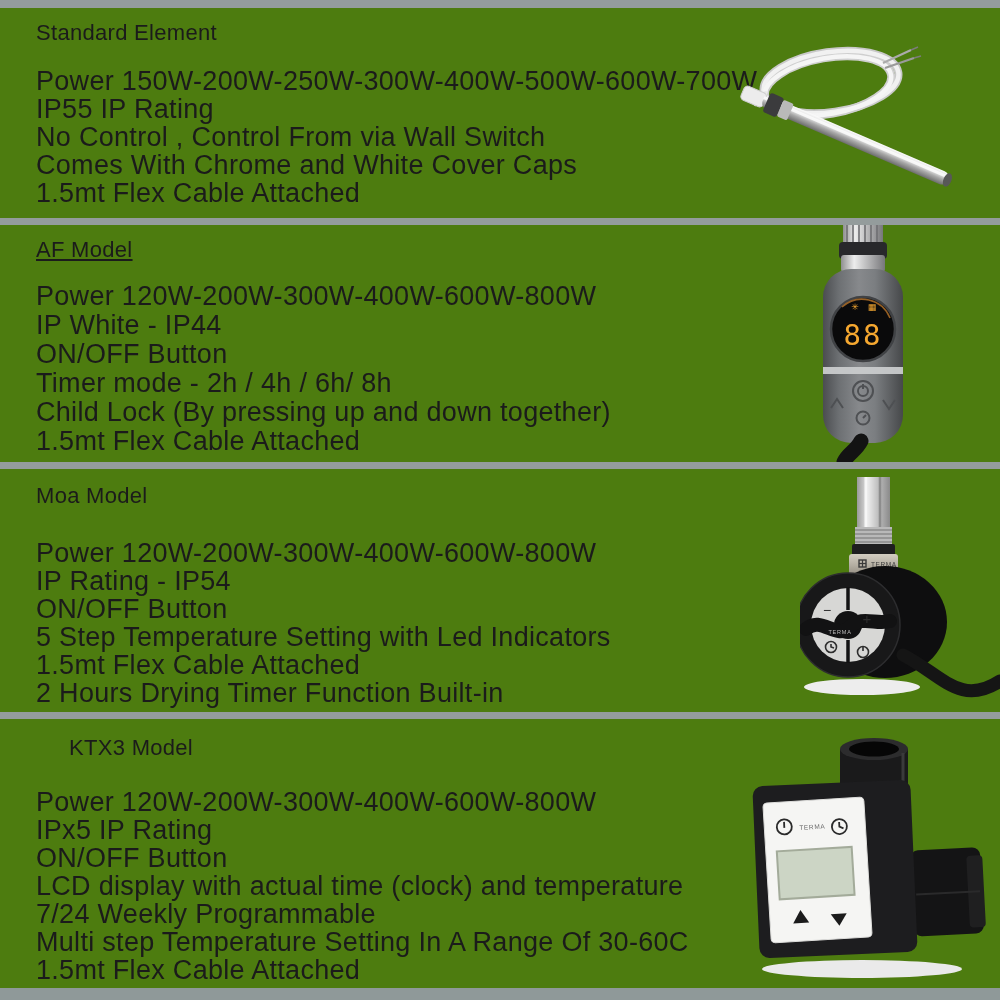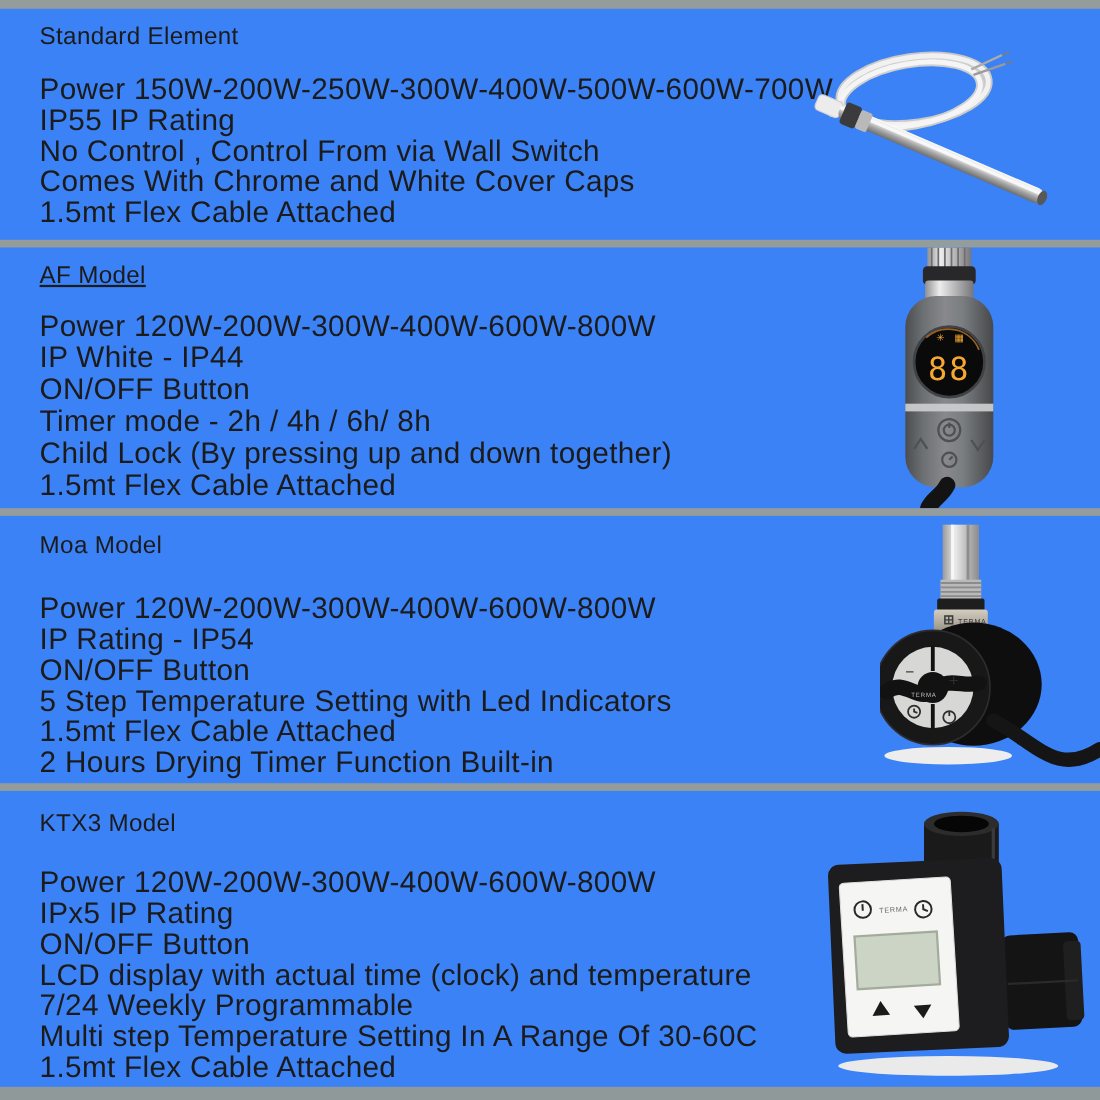--- a/index.html
+++ b/index.html
@@ -2,21 +2,21 @@
 <html><head>
 <meta charset="utf-8">
 <style>
   * { margin: 0; padding: 0; box-sizing: border-box; }
   html, body { background: #ffffff; }
   body { font-family: "Liberation Sans", sans-serif; color: #1b1b1b; }
   #page {
     position: relative;
     width: 1000px;
     height: 1000px;
-    background: #3b82f6;
+    background: #4d7c0f;
     overflow: hidden;
   }
   .bar {
     position: absolute;
     left: 0;
     width: 1000px;
     background: #949c9c;
   }
   #bar-top    { top: 0;     height: 8px;  }
   #bar-1      { top: 218px; height: 7px;  }
@@ -34,21 +34,21 @@
     position: absolute;
     left: 36px;
     font-size: 22px;
     letter-spacing: 0.3px;
     color: #1b1b1b;
     white-space: nowrap;
   }
   #section-0 .section-title { top: 12px; }
   #section-1 .section-title { top: 12px; text-decoration: underline; }
   #section-2 .section-title { top: 14px; }
-  #section-3 .section-title { top: 16px; }
+  #section-3 .section-title { top: 16px; margin-left: 33px; }
 
   .spec-lines { position: absolute; left: 36px; }
   #section-0 .spec-lines { top: 59px; }
   #section-1 .spec-lines { top: 57px; }
   #section-2 .spec-lines { top: 70px; }
   #section-3 .spec-lines { top: 69px; }
 
   .spec-line {
     font-size: 27px;
     line-height: 28px;

